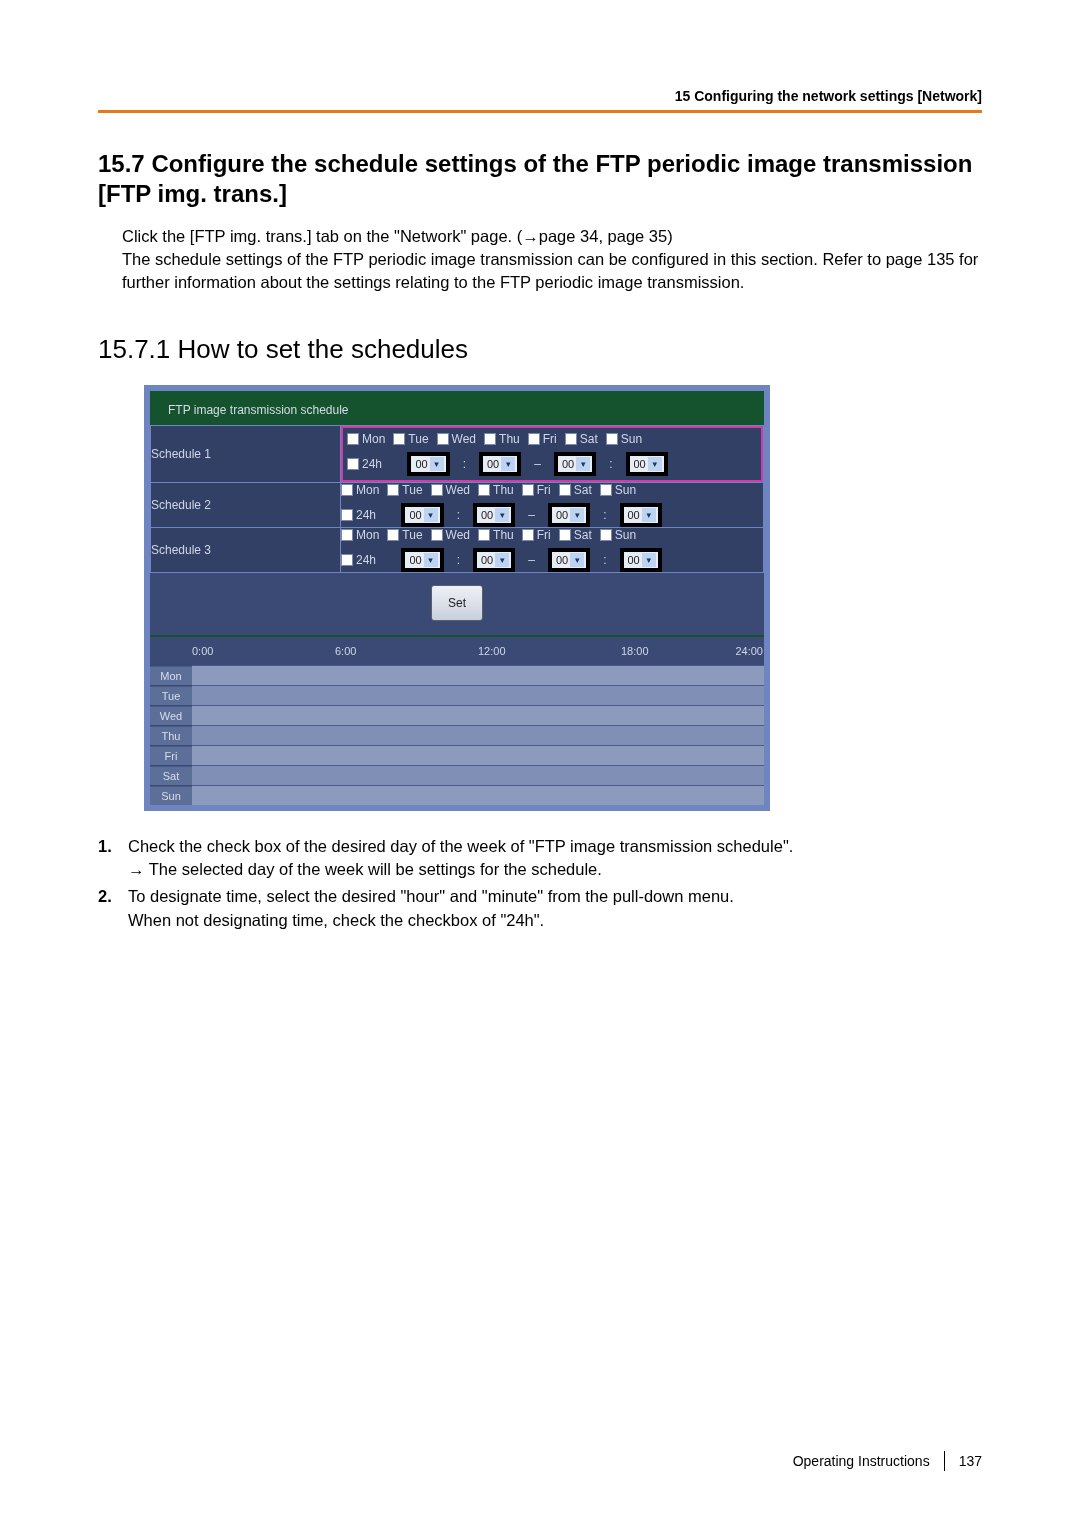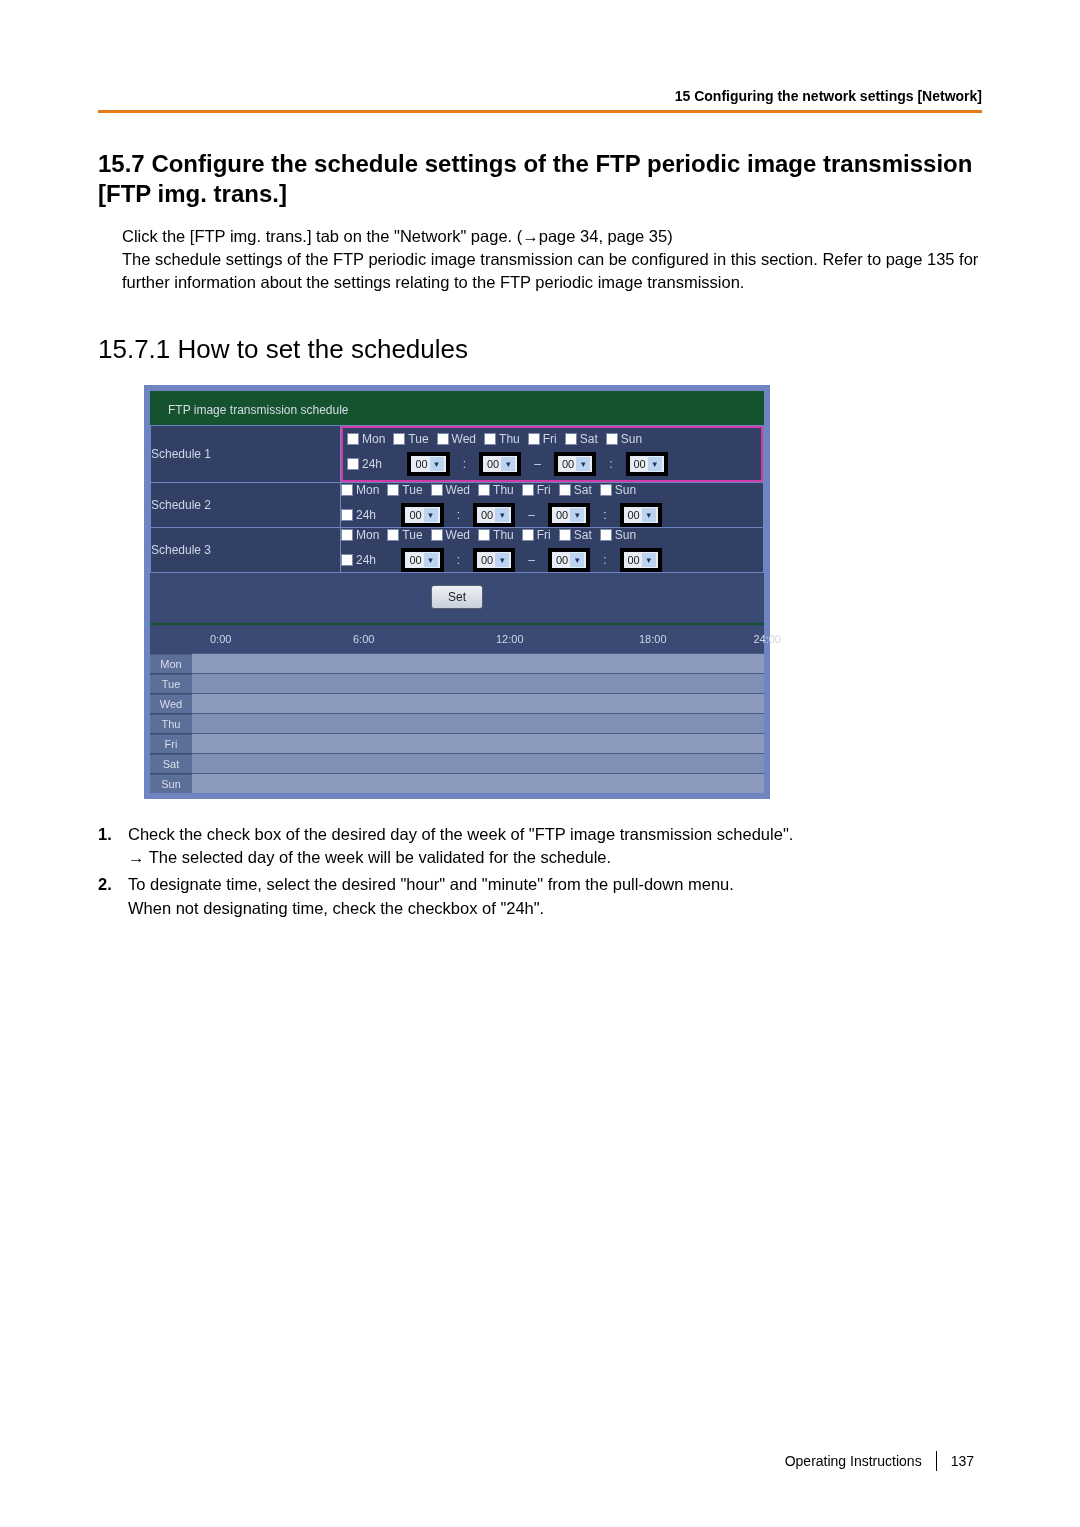--- a/index.html
+++ b/index.html
@@ -121,21 +121,21 @@
     padding: 4px;
     margin: 2px;
   }
   .set-row {
     text-align: center;
     padding: 12px 0 14px 0;
     background: #3b4a75;
   }
   .set-btn {
     display: inline-block;
-    padding: 4px 16px;
+    padding: 10px 16px;
     background: linear-gradient(#eef1f6,#c9cfdb);
     border: 1px solid #5a5f6b;
     border-radius: 3px;
     font-size: 12px;
     color: #222;
   }
   .timeline {
     margin-top: 2px;
     background: #3b4a75;
   }
@@ -181,21 +181,21 @@
     width: 30px;
     flex: 0 0 30px;
   }
   .instructions .body { flex: 1; }
   .sub-arrow {
     padding-left: 0;
   }
   .footer {
     position: absolute;
     bottom: 56px;
-    right: 106px;
+    right: 98px;
     font-size: 14px;
     color: #000;
     display: flex;
     align-items: center;
     gap: 14px;
   }
   .footer .divider {
     width: 1px;
     height: 20px;
     background: #000;
@@ -410,21 +410,21 @@
       </tr>
     </tbody>
       </table>
 
     <div class="set-row">
       <span class="set-btn">Set</span>
     </div>
 
     <div class="timeline">
       <div class="tl-head">
-        <span style="width:25%;margin-left:18px;">0:00</span>
+        <span style="width:25%;">0:00</span>
         <span style="width:25%;">6:00</span>
         <span style="width:25%;">12:00</span>
         <span style="width:20%;">18:00</span>
         <span style="text-align:right;">24:00</span>
       </div>
       <div class="tl-rows">
         <div class="tl-row">
             <div class="tl-day">Mon</div>
             <div class="tl-bar"></div>
           </div>
@@ -454,21 +454,21 @@
           </div>
       </div>
     </div>
   </div>
 
   <div class="instructions">
     <div class="item">
       <div class="num">1.</div>
       <div class="body">
         <div>Check the check box of the desired day of the week of "FTP image transmission schedule".</div>
-        <div class="sub-arrow">→  The selected day of the week will be validated for the schedule.</div>
+        <div class="sub-arrow">→  The selected day of the week will be settings for the schedule.</div>
       </div>
     </div>
     <div class="item">
       <div class="num">2.</div>
       <div class="body">
         <div>To designate time, select the desired "hour" and "minute" from the pull-down menu.</div>
         <div>When not designating time, check the checkbox of "24h".</div>
       </div>
     </div>
   </div>

